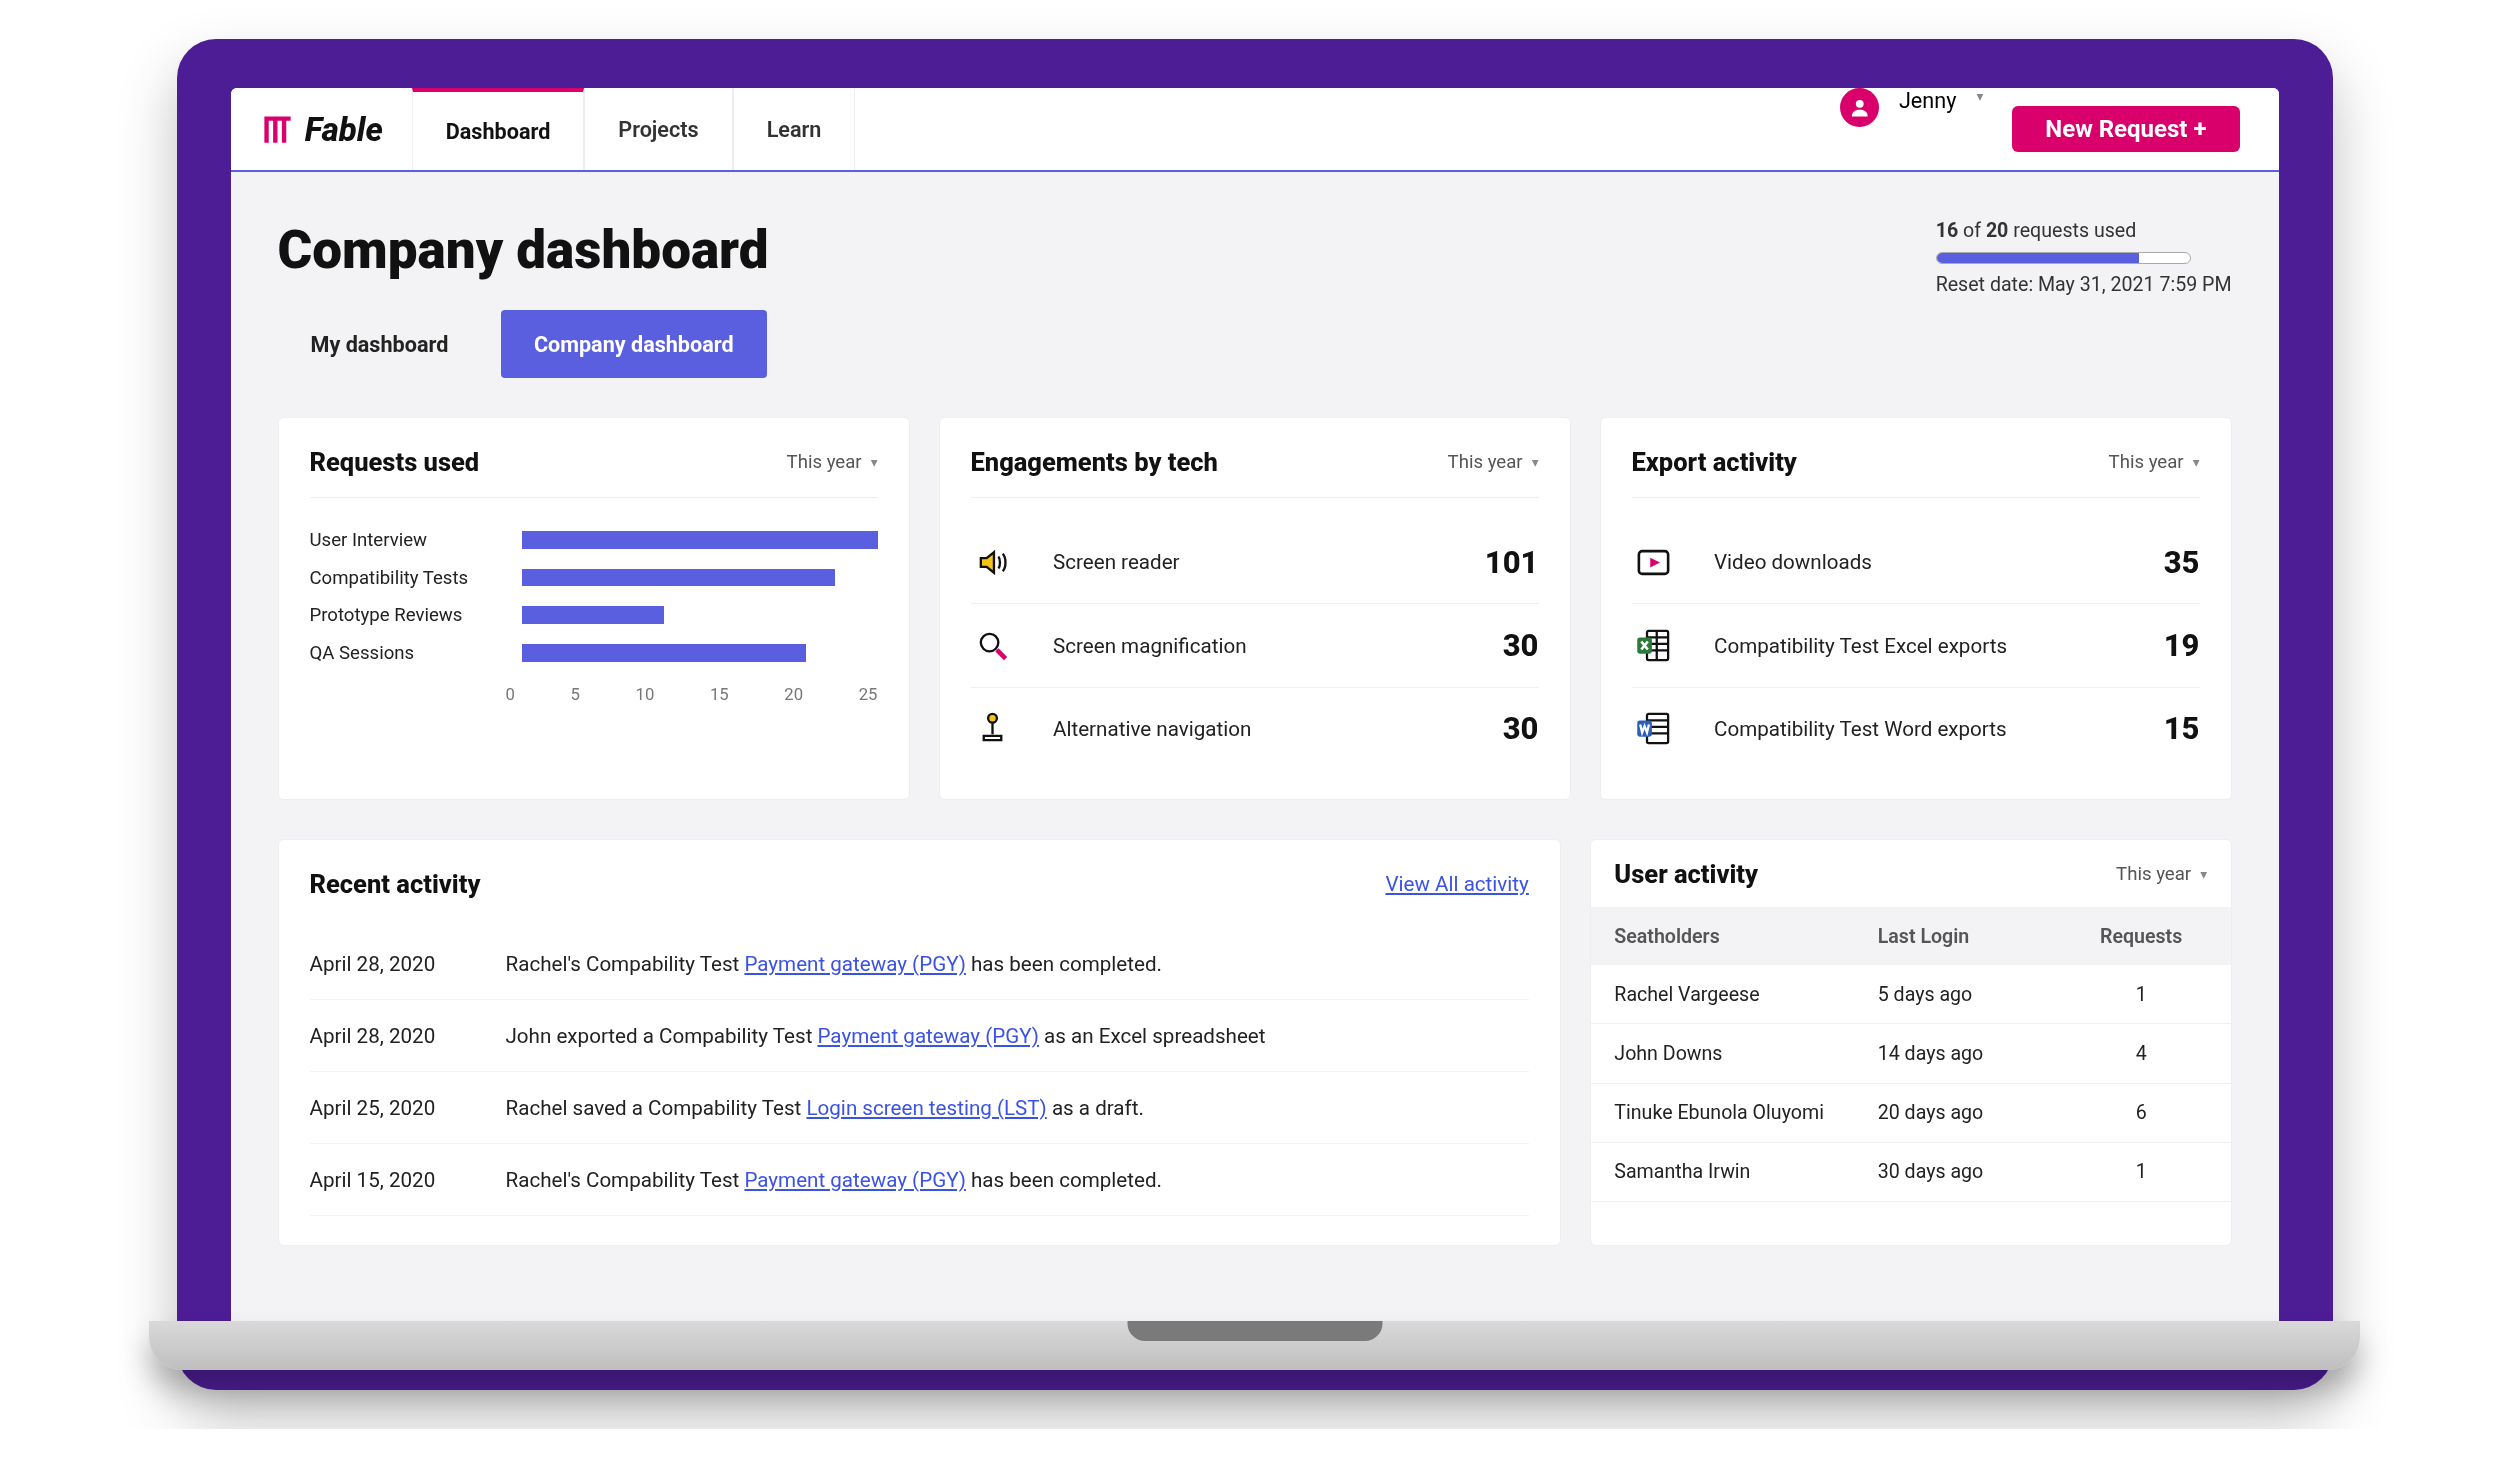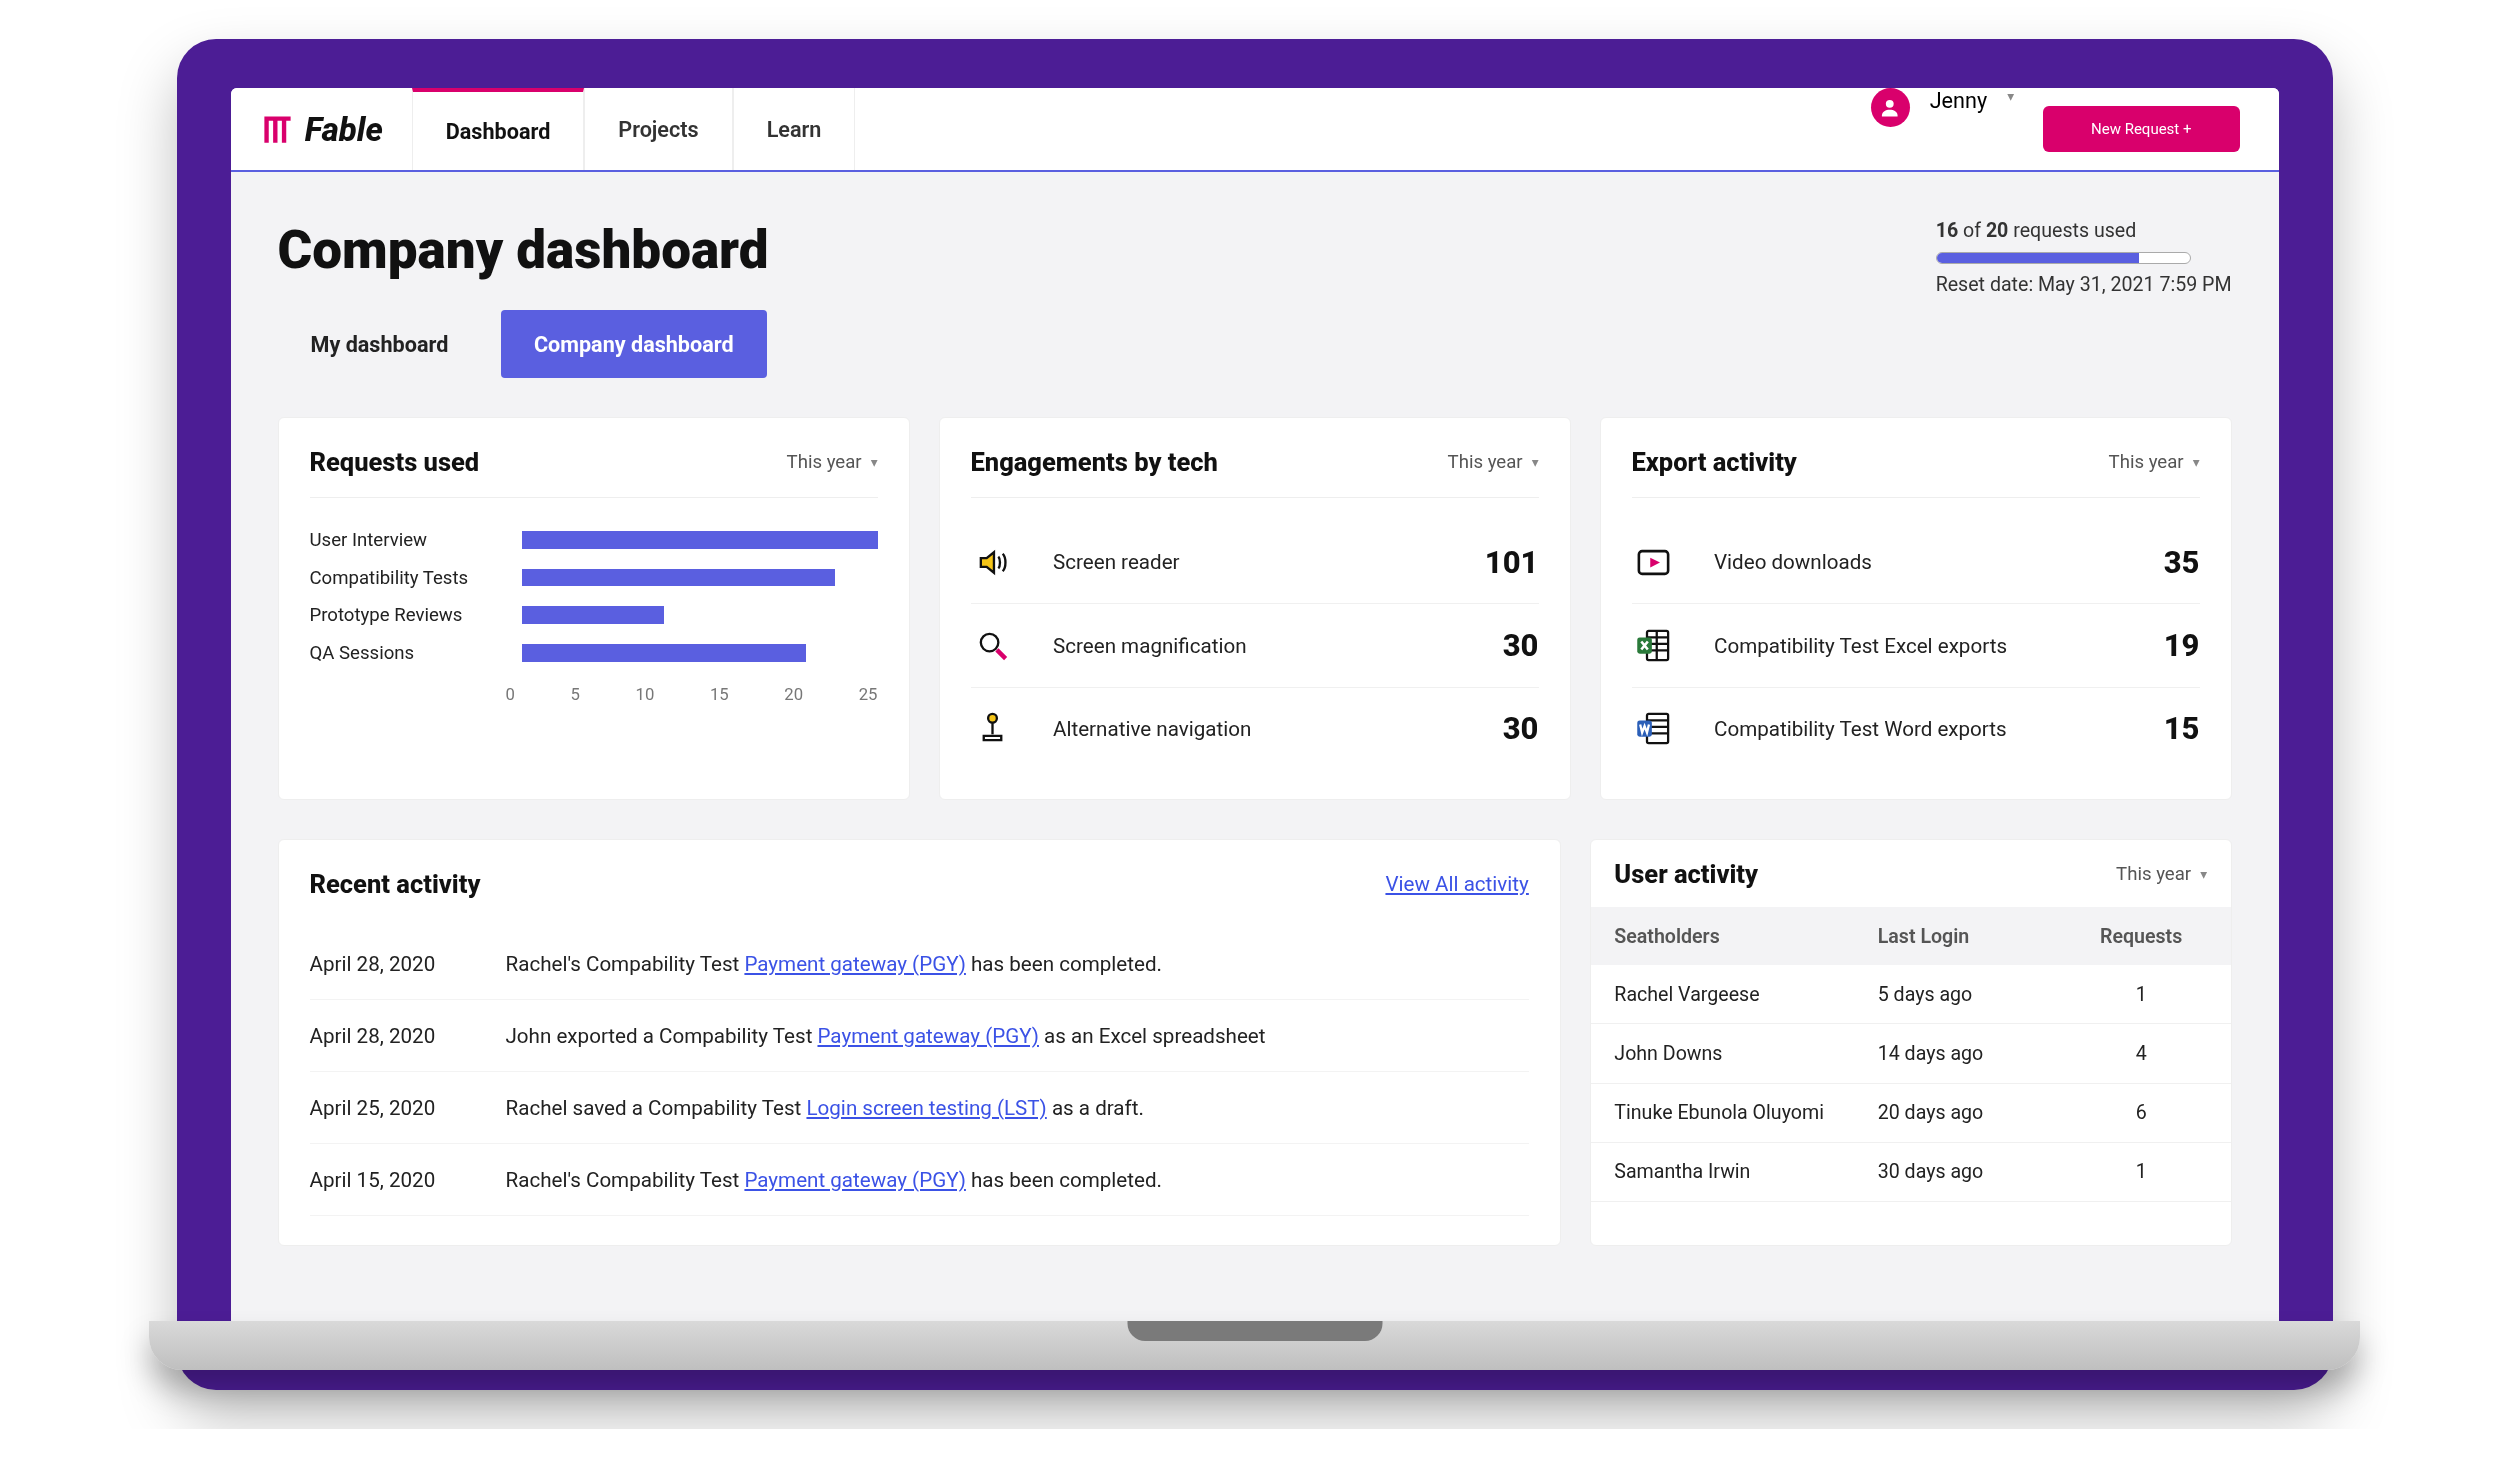--- a/index.html
+++ b/index.html
@@ -86,23 +86,23 @@
   .avatar {
     width: 39px; height: 39px;
     background: #d9006c;
     border-radius: 50%;
     display: flex; align-items: center; justify-content: center;
     color: #fff;
   }
   .new-request {
     background: #d9006c;
     color: #fff;
-    font-weight: 400;
-    font-size: 15px;
-    padding: 0 48px;
+    font-weight: 700;
+    font-size: 24px;
+    padding: 0 33px;
     border-radius: 5.9px;
     display: flex;
     align-items: center;
     margin: 17.6px 0;
   }
   
   .headrow {
     padding: 47px 47px 0 47px;
     display: flex;
     align-items: flex-start;

